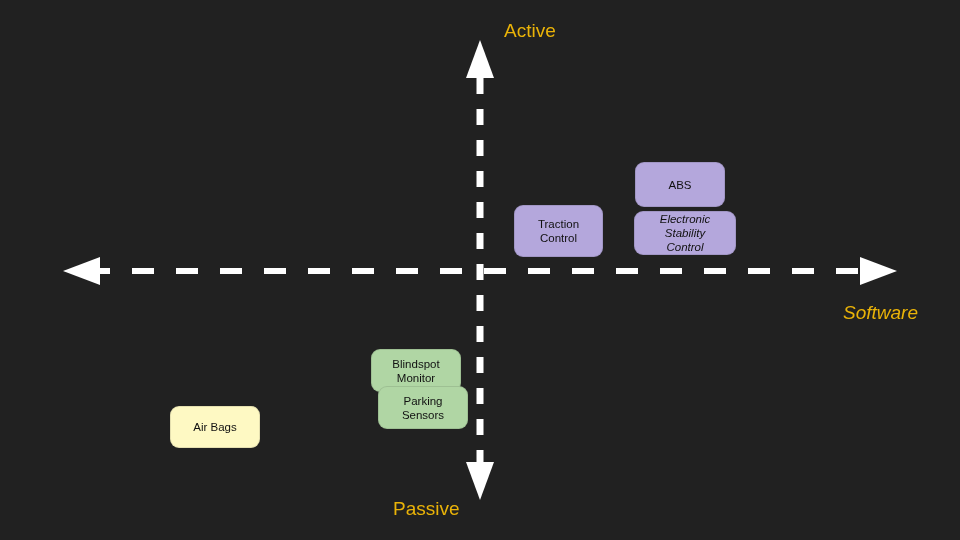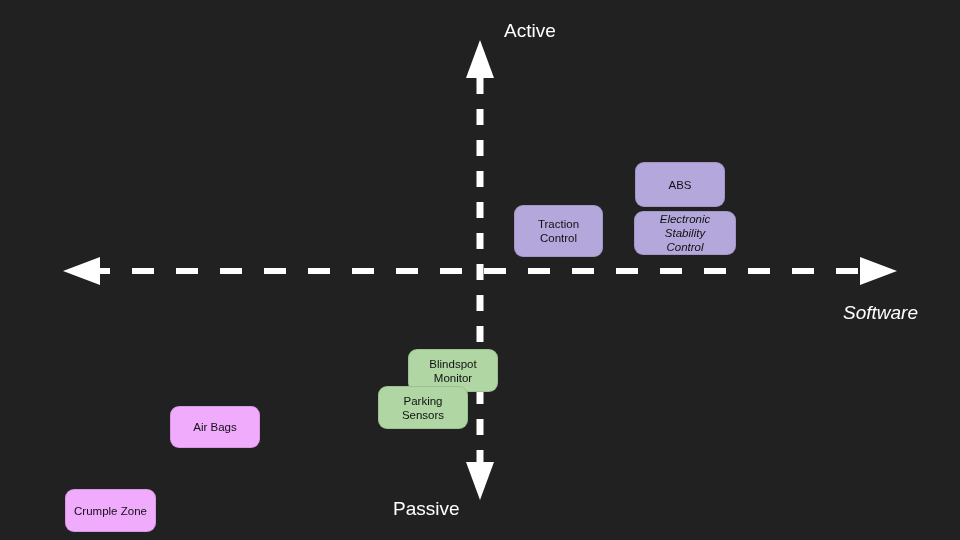--- a/index.html
+++ b/index.html
@@ -21,21 +21,21 @@
     position: absolute;
     left: 0;
     top: 0;
     width: 960px;
     height: 540px;
     pointer-events: none;
   }
   
   .axis-label {
     position: absolute;
-    color: #ffffff;
+    color: #eab308;
     font-size: 19px;
     line-height: 22px;
     white-space: nowrap;
   }
   .axis-label.active   { left: 504px; top: 20px; }
   .axis-label.passive  { left: 393px; top: 498px; }
   .axis-label.mechanical { left: 29px;  top: 302px; }
   .axis-label.software { left: 843px; top: 302px; font-style: italic; }
 
   
@@ -49,21 +49,21 @@
     text-align: center;
     color: #111111;
     font-size: 11.5px;
     line-height: 14px;
     padding: 2px 6px;
     white-space: pre-line;
     border: 1px solid rgba(0,0,0,0.10);
   }
   .node.purple { background: #b4a7dc; }
   .node.green  { background: #b0d6a4; }
-  .node.blue   { background: #f0abfc; }
+  .node.blue   { background: #fef9c3; }
 </style>
 </head>
 <body>
 
 <div id="canvas">
 
   <svg class="axis-svg" viewBox="0 0 960 540" xmlns="http://www.w3.org/2000/svg">
 
     <line x1="480" y1="78" x2="480" y2="466" stroke="#ffffff" stroke-width="7" stroke-dasharray="16 15" stroke-linecap="butt"></line>
 
@@ -82,21 +82,20 @@
   <div class="axis-label passive">Passive</div>
   <div class="axis-label software">Software</div>
 
   <div class="node purple" style="left:588px; top:162px; width:90px; height:45px;margin-left:47px;">ABS</div>
   <div class="node purple" style="left:514px; top:205px; width:89px; height:52px;">Traction
 Control</div>
   <div class="node purple" style="left:634px; top:211px; width:102px; height:44px;font-style:italic;">Electronic
 Stability
 Control</div>
 
-  <div class="node green" style="left:408px; top:349px; width:90px; height:43px;">Blindspot
+  <div class="node green" style="left:371px; top:349px; width:90px; height:43px;">Blindspot
 Monitor</div>
   <div class="node green" style="left:350px; top:386px; width:90px; height:43px;margin-left:28px;">Parking
 Sensors</div>
 
   <div class="node blue" style="left:170px; top:406px; width:90px; height:42px;">Air Bags</div>
-  <div class="node blue" style="left:65px; top:489px; width:91px; height:43px;">Crumple Zone</div>
 
 </div>
 
 </body></html>

